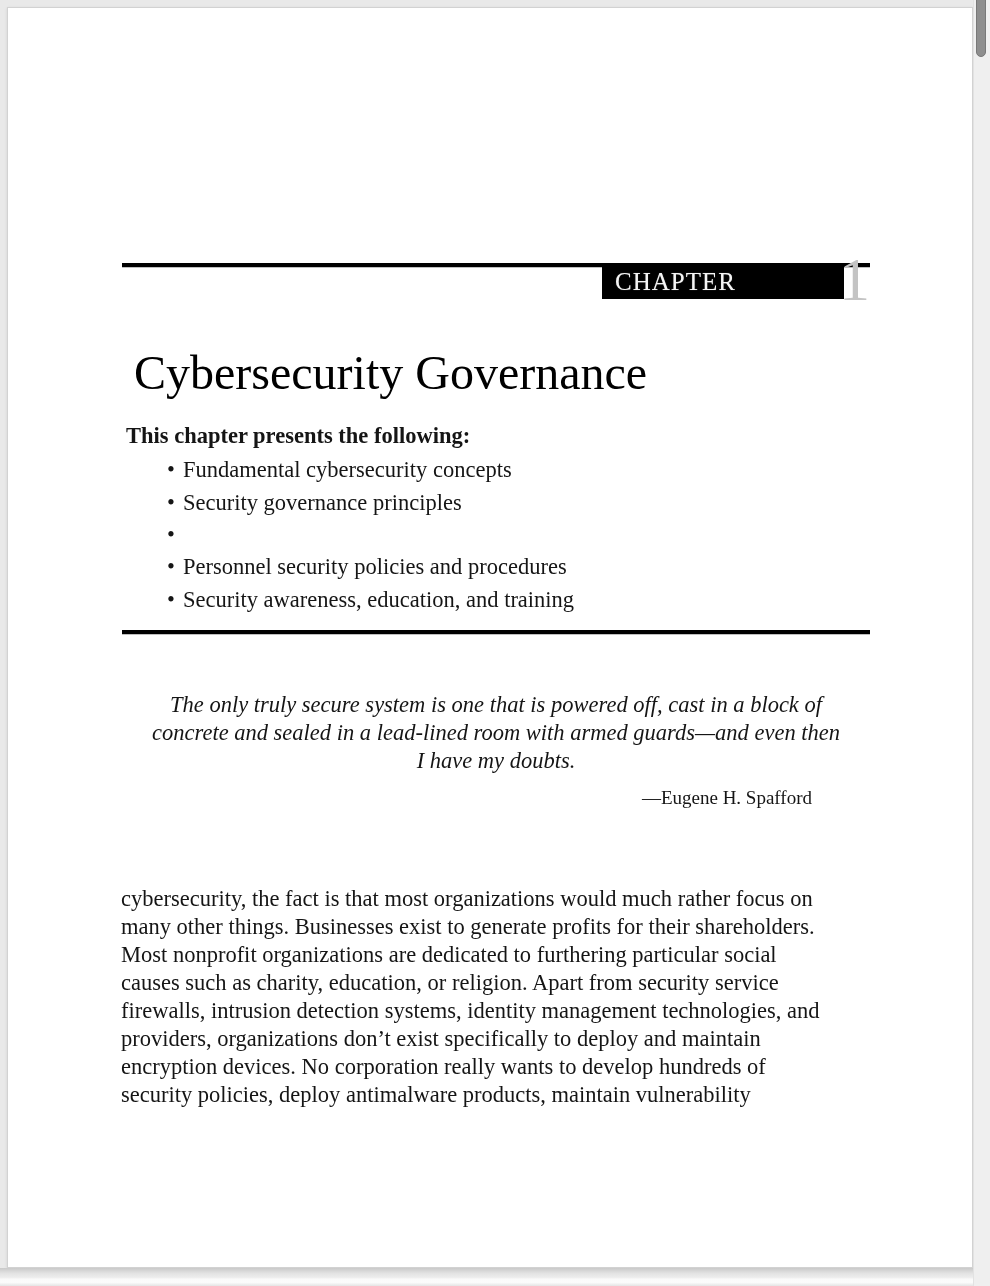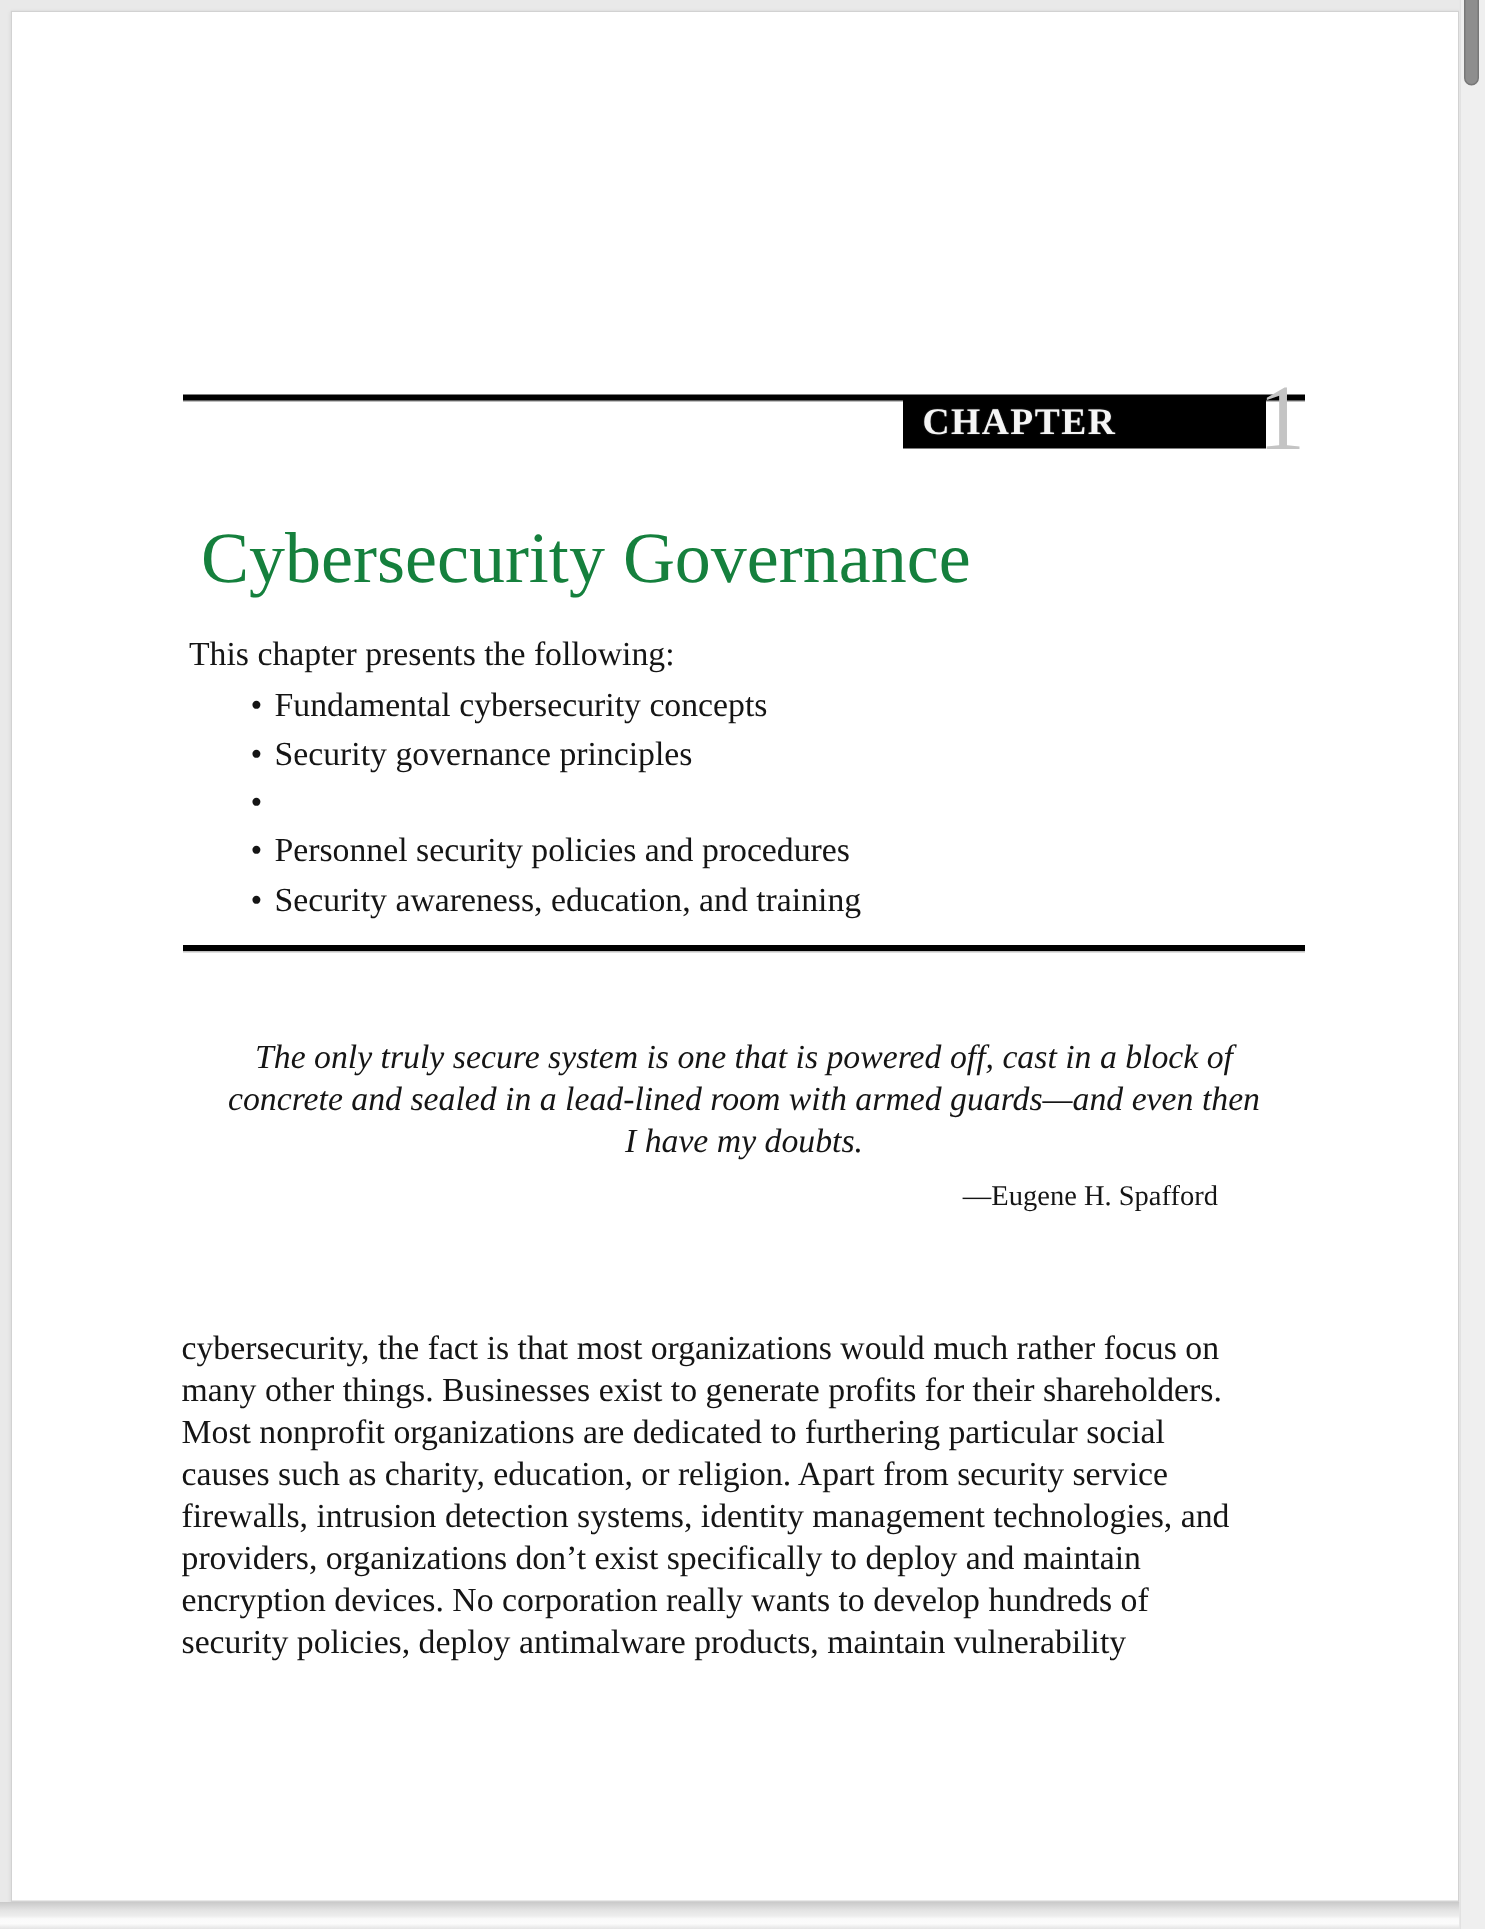--- a/index.html
+++ b/index.html
@@ -34,50 +34,51 @@
     left: 594px; top: 256px;
     width: 242px; height: 35px;
     background: #000000;
     z-index: 2;
     display: flex;
     align-items: center;
     padding-left: 13px;
   }
   .chapter-box .chapter-label {
     color: #f5f5f5;
-    font-weight: bold;
+    font-weight: normal;
     font-size: 25px;
     letter-spacing: 1px;
     text-shadow: 0 0 1px rgba(255,255,255,0.4);
   }
   .chapter-number {
     position: absolute;
     left: 831px; top: 240px;
     font-size: 62px;
     line-height: 1;
     color: #c4c4c4;
     z-index: 3;
   }
 
   .title {
     position: absolute;
     left: 126px; top: 336px;
     font-size: 48px;
     font-weight: normal;
     line-height: 1.2;
-    color: #15803d;
+    color: #000000;
     white-space: nowrap;
   }
 
   .list-intro {
     position: absolute;
     left: 118px; top: 414px;
     font-size: 22.5px;
     line-height: 28px;
     white-space: nowrap;
+    font-weight: bold;
   }
 
   .bullets {
     position: absolute;
     left: 159px; top: 446px;
   }
   .bullet-row {
     display: flex;
     height: 32.4px;
     align-items: center;

